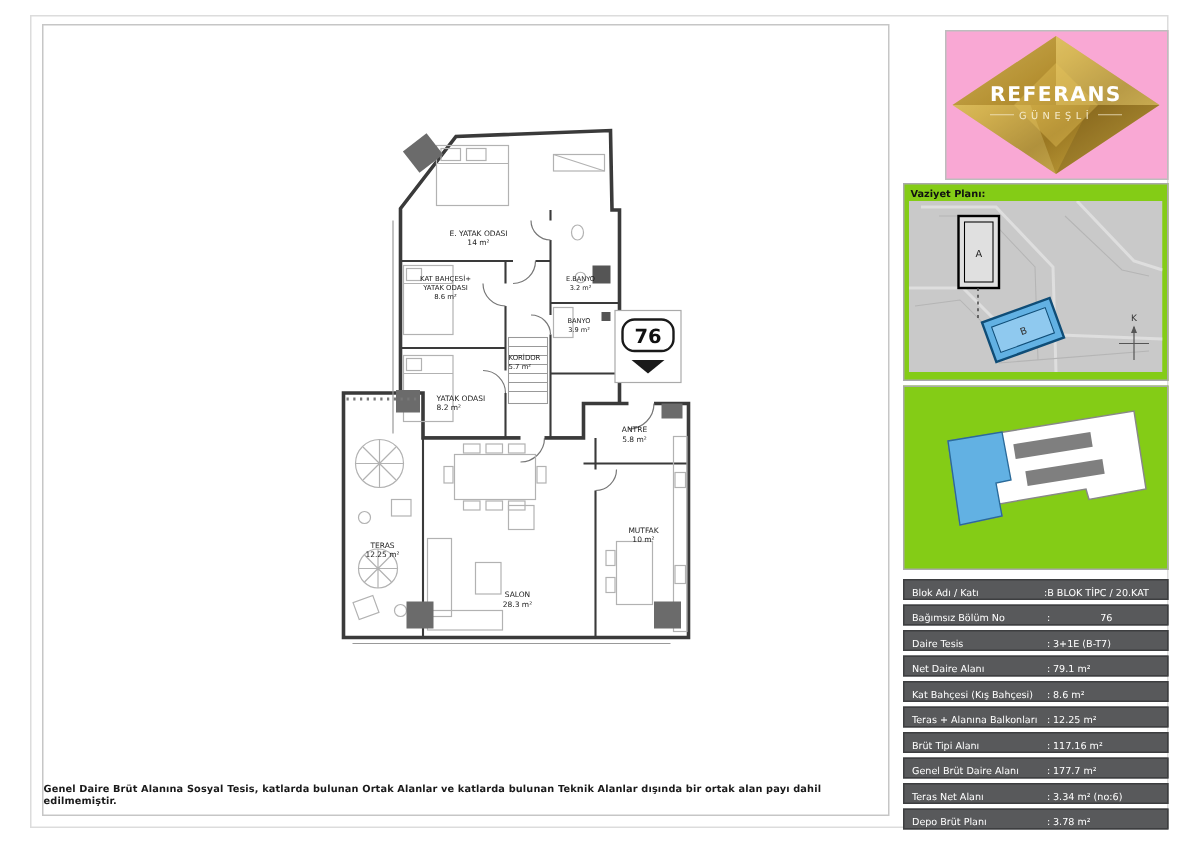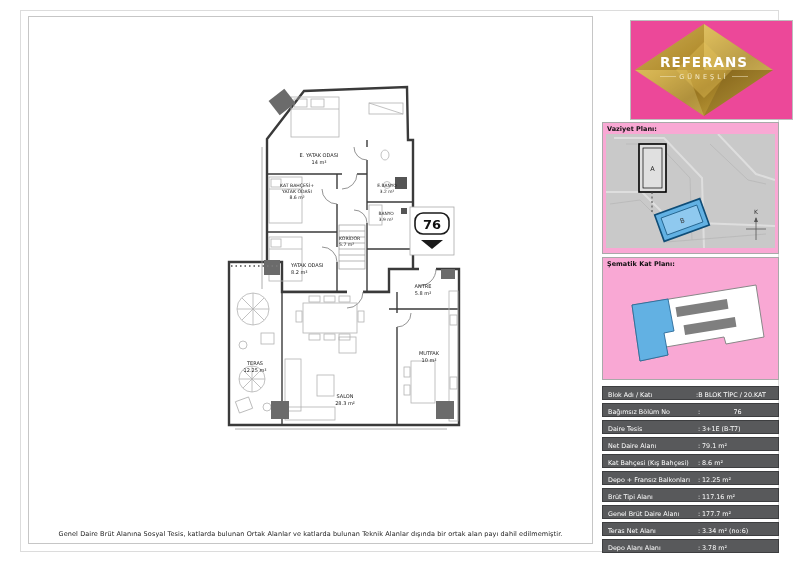--- a/index.html
+++ b/index.html
@@ -1,24 +1,24 @@
 <!DOCTYPE html>
 <html><head>
 <meta charset="utf-8">
 <style>
   html,body{margin:0;padding:0;background:#fff;}
   body{width:800px;height:566px;font-family:"DejaVu Sans",sans-serif;}
   .page{position:relative;width:800px;height:566px;background:#fff;overflow:hidden;}
   .outer-frame{position:absolute;left:20px;top:10px;width:757px;height:540px;border:1px solid #dcdcdc;}
   .plan-box{position:absolute;left:28px;top:16px;width:563px;height:526px;border:1px solid #c6c6c6;background:#fff;}
   .fp{position:absolute;left:198px;top:60px;width:246px;height:358px;}
-  .disclaimer{position:absolute;left:0;right:0;bottom:5px;text-align:center;font-size:6.5px;color:#1a1a1a;letter-spacing:0.1px;}
-  .logo-box{position:absolute;left:630px;top:20px;width:147px;height:98px;border:1px solid #bdbdbd;background:#ec4899;padding-left:14px;}
+  .disclaimer{position:absolute;left:0;right:0;bottom:5px;font-size:6.5px;color:#1a1a1a;letter-spacing:0.1px;font-weight:bold;}
+  .logo-box{position:absolute;left:630px;top:20px;width:147px;height:98px;border:1px solid #bdbdbd;background:#f9a8d4;}
   .logo-box svg{position:absolute;left:1px;top:1px;}
-  .panel-box{position:absolute;left:602px;width:177px;border:1px solid #a9a9a9;background:#f9a8d4;box-sizing:border-box;}
+  .panel-box{position:absolute;left:602px;width:177px;border:1px solid #a9a9a9;background:#84cc16;box-sizing:border-box;}
   .vaziyet-box{top:122px;height:132px;}
   .sematik-box{top:257px;height:123px;}
   .sec-label{font-size:6.5px;font-weight:bold;color:#111;padding:2px 0 1px 4px;}
   .map-area{margin:0 2px 2px 3px;}
   .spec-table{position:absolute;left:602px;top:386px;width:177px;}
   .t-row{display:flex;align-items:flex-end;background:#58595b;border:1px solid #3d3e40;color:#fff;
          font-size:6.4px;font-weight:normal;height:12px;margin-bottom:3px;padding:0 5px;box-sizing:content-box;}
   .t-label{flex:0 0 auto;min-width:88px;white-space:nowrap;}
   .t-sep{flex:0 0 6px;text-align:center;}
   .t-sep:empty{flex:0 0 0px;}
@@ -233,21 +233,20 @@
       <g>
         <text x="150" y="80" text-anchor="middle" font-size="6" fill="#333">K</text>
         <line x1="150" y1="84" x2="150" y2="106" stroke="#555" stroke-width="0.8"></line>
         <line x1="140" y1="95" x2="160" y2="95" stroke="#555" stroke-width="0.8"></line>
         <polygon points="148,88 152,88 150,83" fill="#555"></polygon>
       </g>
     </svg>
   </div>
 
   <div class="panel-box sematik-box">
-    <div class="sec-label">Şematik Kat Planı:</div>
     <svg class="map-area" width="172" height="104" viewBox="0 0 172 104">
       <path d="M26 36 L150 16 L158 68 L120 75 L118 68 L60 78 L62 86 L34 92 Z" fill="#ffffff" stroke="#888" stroke-width="1"></path>
       <rect x="70" y="34" width="52" height="10" transform="rotate(-9 96 39)" fill="#7f7f7f"></rect>
       <rect x="78" y="52" width="52" height="10" transform="rotate(-9 104 57)" fill="#7f7f7f"></rect>
       <path d="M26 36 L62 30 L68 62 L58 64 L62 86 L34 92 Z" fill="#62b1e3" stroke="#2a6a9a" stroke-width="0.9"></path>
     </svg>
   </div>
 
   <div class="spec-table">
     <div class="t-row">
@@ -269,38 +268,38 @@
       <span class="t-label">Net Daire Alanı</span>
       <span class="t-sep">:</span>
       <span class="t-value">79.1 m²</span>
     </div>
     <div class="t-row">
       <span class="t-label">Kat Bahçesi (Kış Bahçesi)</span>
       <span class="t-sep">:</span>
       <span class="t-value">8.6 m²</span>
     </div>
     <div class="t-row">
-      <span class="t-label">Depo + Fransız Balkonları</span>
+      <span class="t-label">Teras + Alanına Balkonları</span>
       <span class="t-sep">:</span>
       <span class="t-value">12.25 m²</span>
     </div>
     <div class="t-row">
       <span class="t-label">Brüt Tipi Alanı</span>
       <span class="t-sep">:</span>
       <span class="t-value">117.16 m²</span>
     </div>
     <div class="t-row">
       <span class="t-label">Genel Brüt Daire Alanı</span>
       <span class="t-sep">:</span>
       <span class="t-value">177.7 m²</span>
     </div>
     <div class="t-row">
       <span class="t-label">Teras Net Alanı</span>
       <span class="t-sep">:</span>
       <span class="t-value">3.34 m² (no:6)</span>
     </div>
     <div class="t-row">
-      <span class="t-label">Depo Alanı Alanı</span>
+      <span class="t-label">Depo Brüt Planı</span>
       <span class="t-sep">:</span>
       <span class="t-value">3.78 m²</span>
     </div>
   </div>
 </div>
 
 </body></html>

